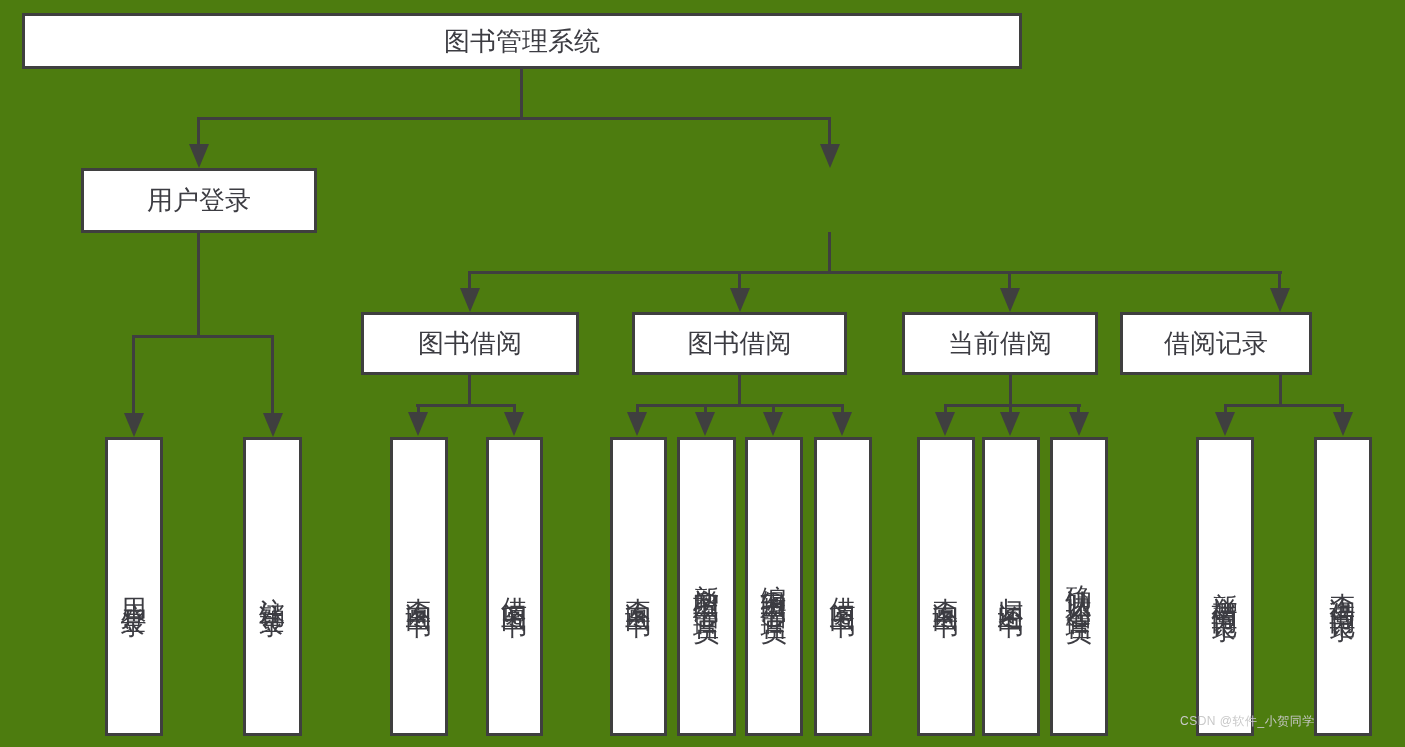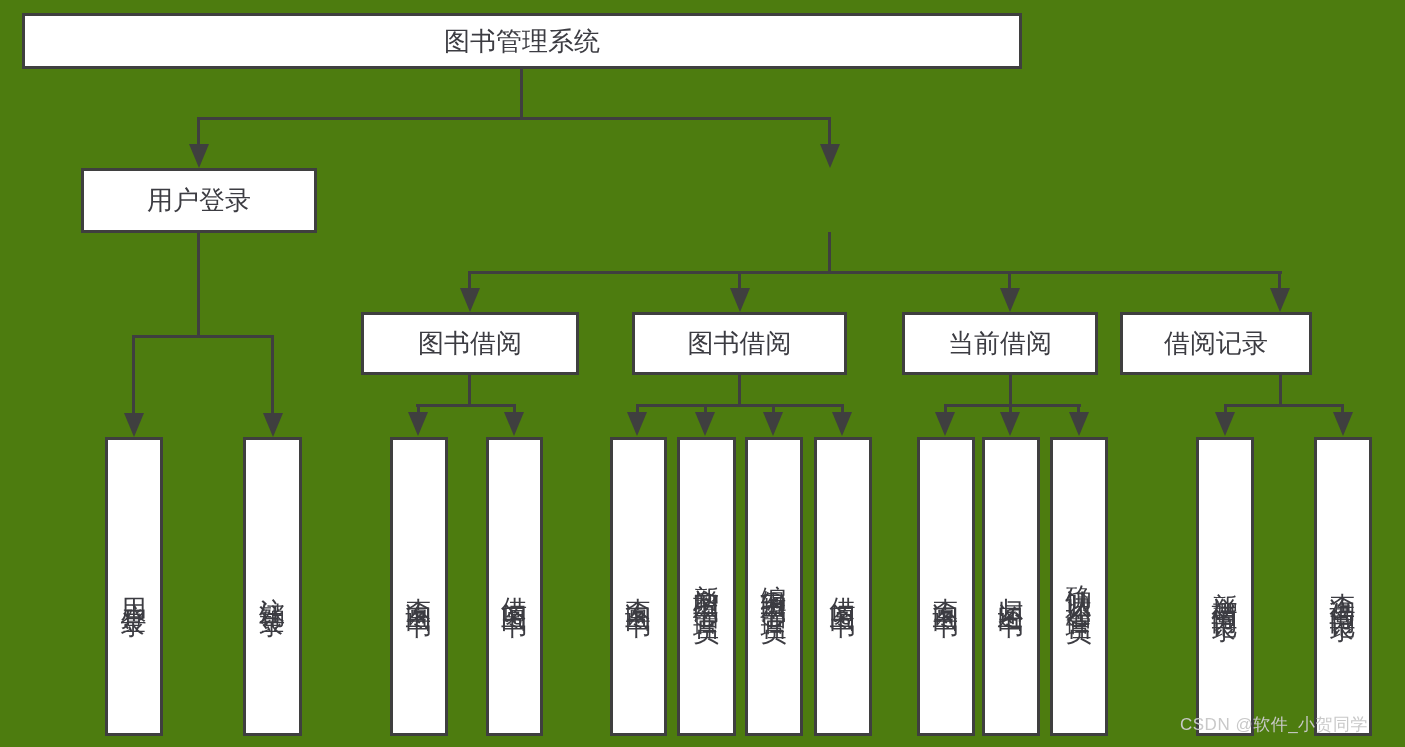--- a/index.html
+++ b/index.html
@@ -20,21 +20,21 @@
   }
   .vl{position:absolute;width:3px;background:#3f3f3f;z-index:1;}
   .hl{position:absolute;height:3px;background:#3f3f3f;z-index:1;}
   .ar{
     position:absolute;width:0;height:0;z-index:1;
     border-left:10px solid transparent;border-right:10px solid transparent;
     border-top:24px solid #3f3f3f;
   }
   .watermark{
     position:absolute;left:1180px;top:713px;z-index:5;
-    color:#c9c9c9;font-size:17px;letter-spacing:0.5px;white-space:nowrap;
+    color:#c9c9c9;font-size:12px;letter-spacing:0.5px;white-space:nowrap;
   }
 </style>
 </head>
 <body>
 
 <div class="canvas">
 
   <div class="node" style="left:22px;top:13px;width:1000px;height:56px">图书管理系统</div>
 
   <div class="vl" style="left:520px;top:68px;height:50px"></div>

